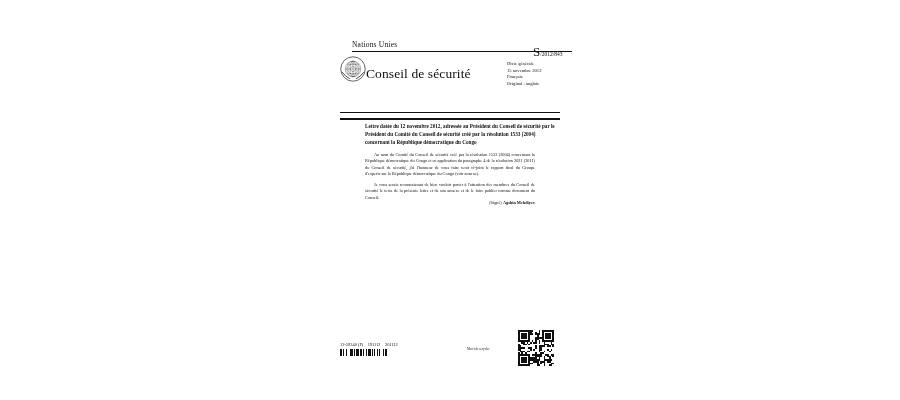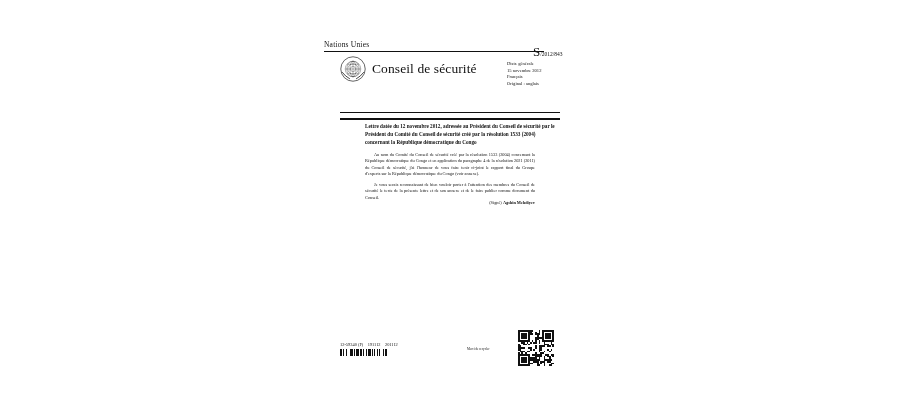--- a/index.html
+++ b/index.html
@@ -16,21 +16,21 @@
   }
   .page {
     position: relative;
     width: 900px;
     height: 400px;
     background: #ffffff;
   }
   
   .masthead {
     position: absolute;
-    left: 324px;
+    left: 352px;
     top: 40px;
     width: 220px;
   }
   .org-line {
     font-size: 7.5px;
     letter-spacing: 0.2px;
     color: #111;
     padding-bottom: 1px;
   }
   .masthead-rule {
@@ -53,22 +53,21 @@
   .doc-symbol .sub {
     font-size: 5.5px;
     vertical-align: baseline;
   }
   .council-block {
     position: absolute;
     left: 340px;
     top: 56px;
     width: 220px;
     display: flex;
-    align-items: center;
-    gap: 6px;
+    align-items: flex-end;
   }
   .un-emblem {
     width: 26px;
     height: 26px;
     flex: 0 0 26px;
   }
   .council-title {
     font-size: 13.5px;
     font-family: "Liberation Serif", serif;
     color: #111;

